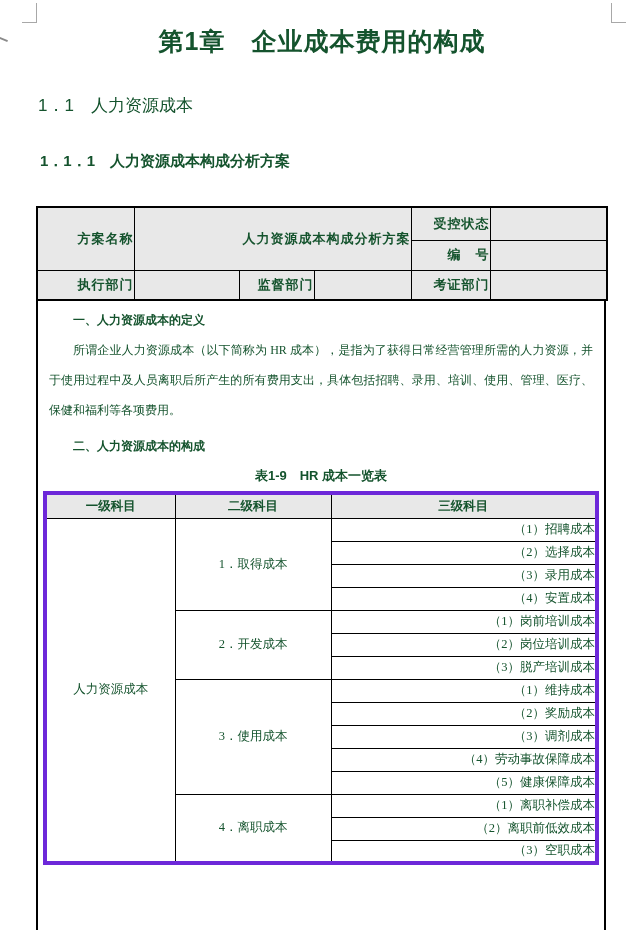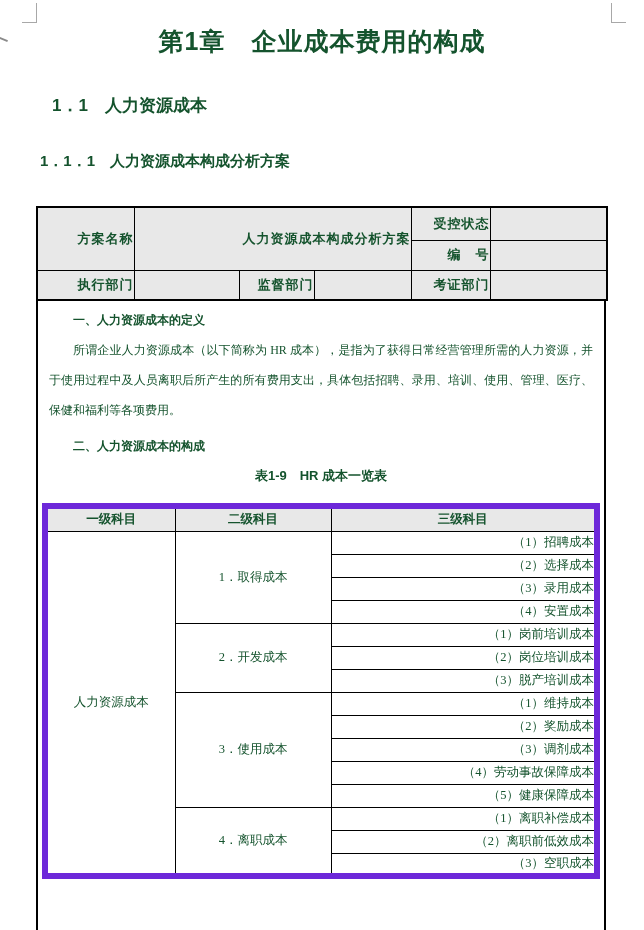--- a/index.html
+++ b/index.html
@@ -30,23 +30,23 @@
   .doc-title {
     margin-top: 26px;
     text-align: center;
     font-size: 25px;
     font-weight: bold;
     line-height: 30px;
     letter-spacing: 1px;
     font-family: "Liberation Sans", sans-serif;
   }
   .h2 {
-    margin: 40px 0 0 52px;
+    margin: 40px 0 0 38px;
     font-size: 17px;
-    font-weight: bold;
+    font-weight: normal;
     line-height: 20px;
     font-family: "Liberation Sans", sans-serif;
   }
   .h3 {
     margin: 36px 0 0 40px;
     font-size: 15px;
     font-weight: bold;
     line-height: 18px;
     font-family: "Liberation Sans", sans-serif;
   }
@@ -100,24 +100,24 @@
     margin-top: 2px;
     text-align: center;
     font-size: 13px;
     font-weight: bold;
     line-height: 26px;
     font-family: "Liberation Sans", sans-serif;
   }
 
   
   .hr-table {
-    margin: 14px auto 0 auto;
+    margin: 2px auto 0 auto;
     width: 552px;
     border-collapse: collapse;
-    border: 6px solid #6d28d9;
+    border: 4px solid #6d28d9;
     table-layout: fixed;
     padding-left: 10px;
   }
   .hr-table td {
     border: 1px solid #000;
     font-size: 12.5px;
     height: 23px;
     vertical-align: middle;
     background: #ffffff;
   }

